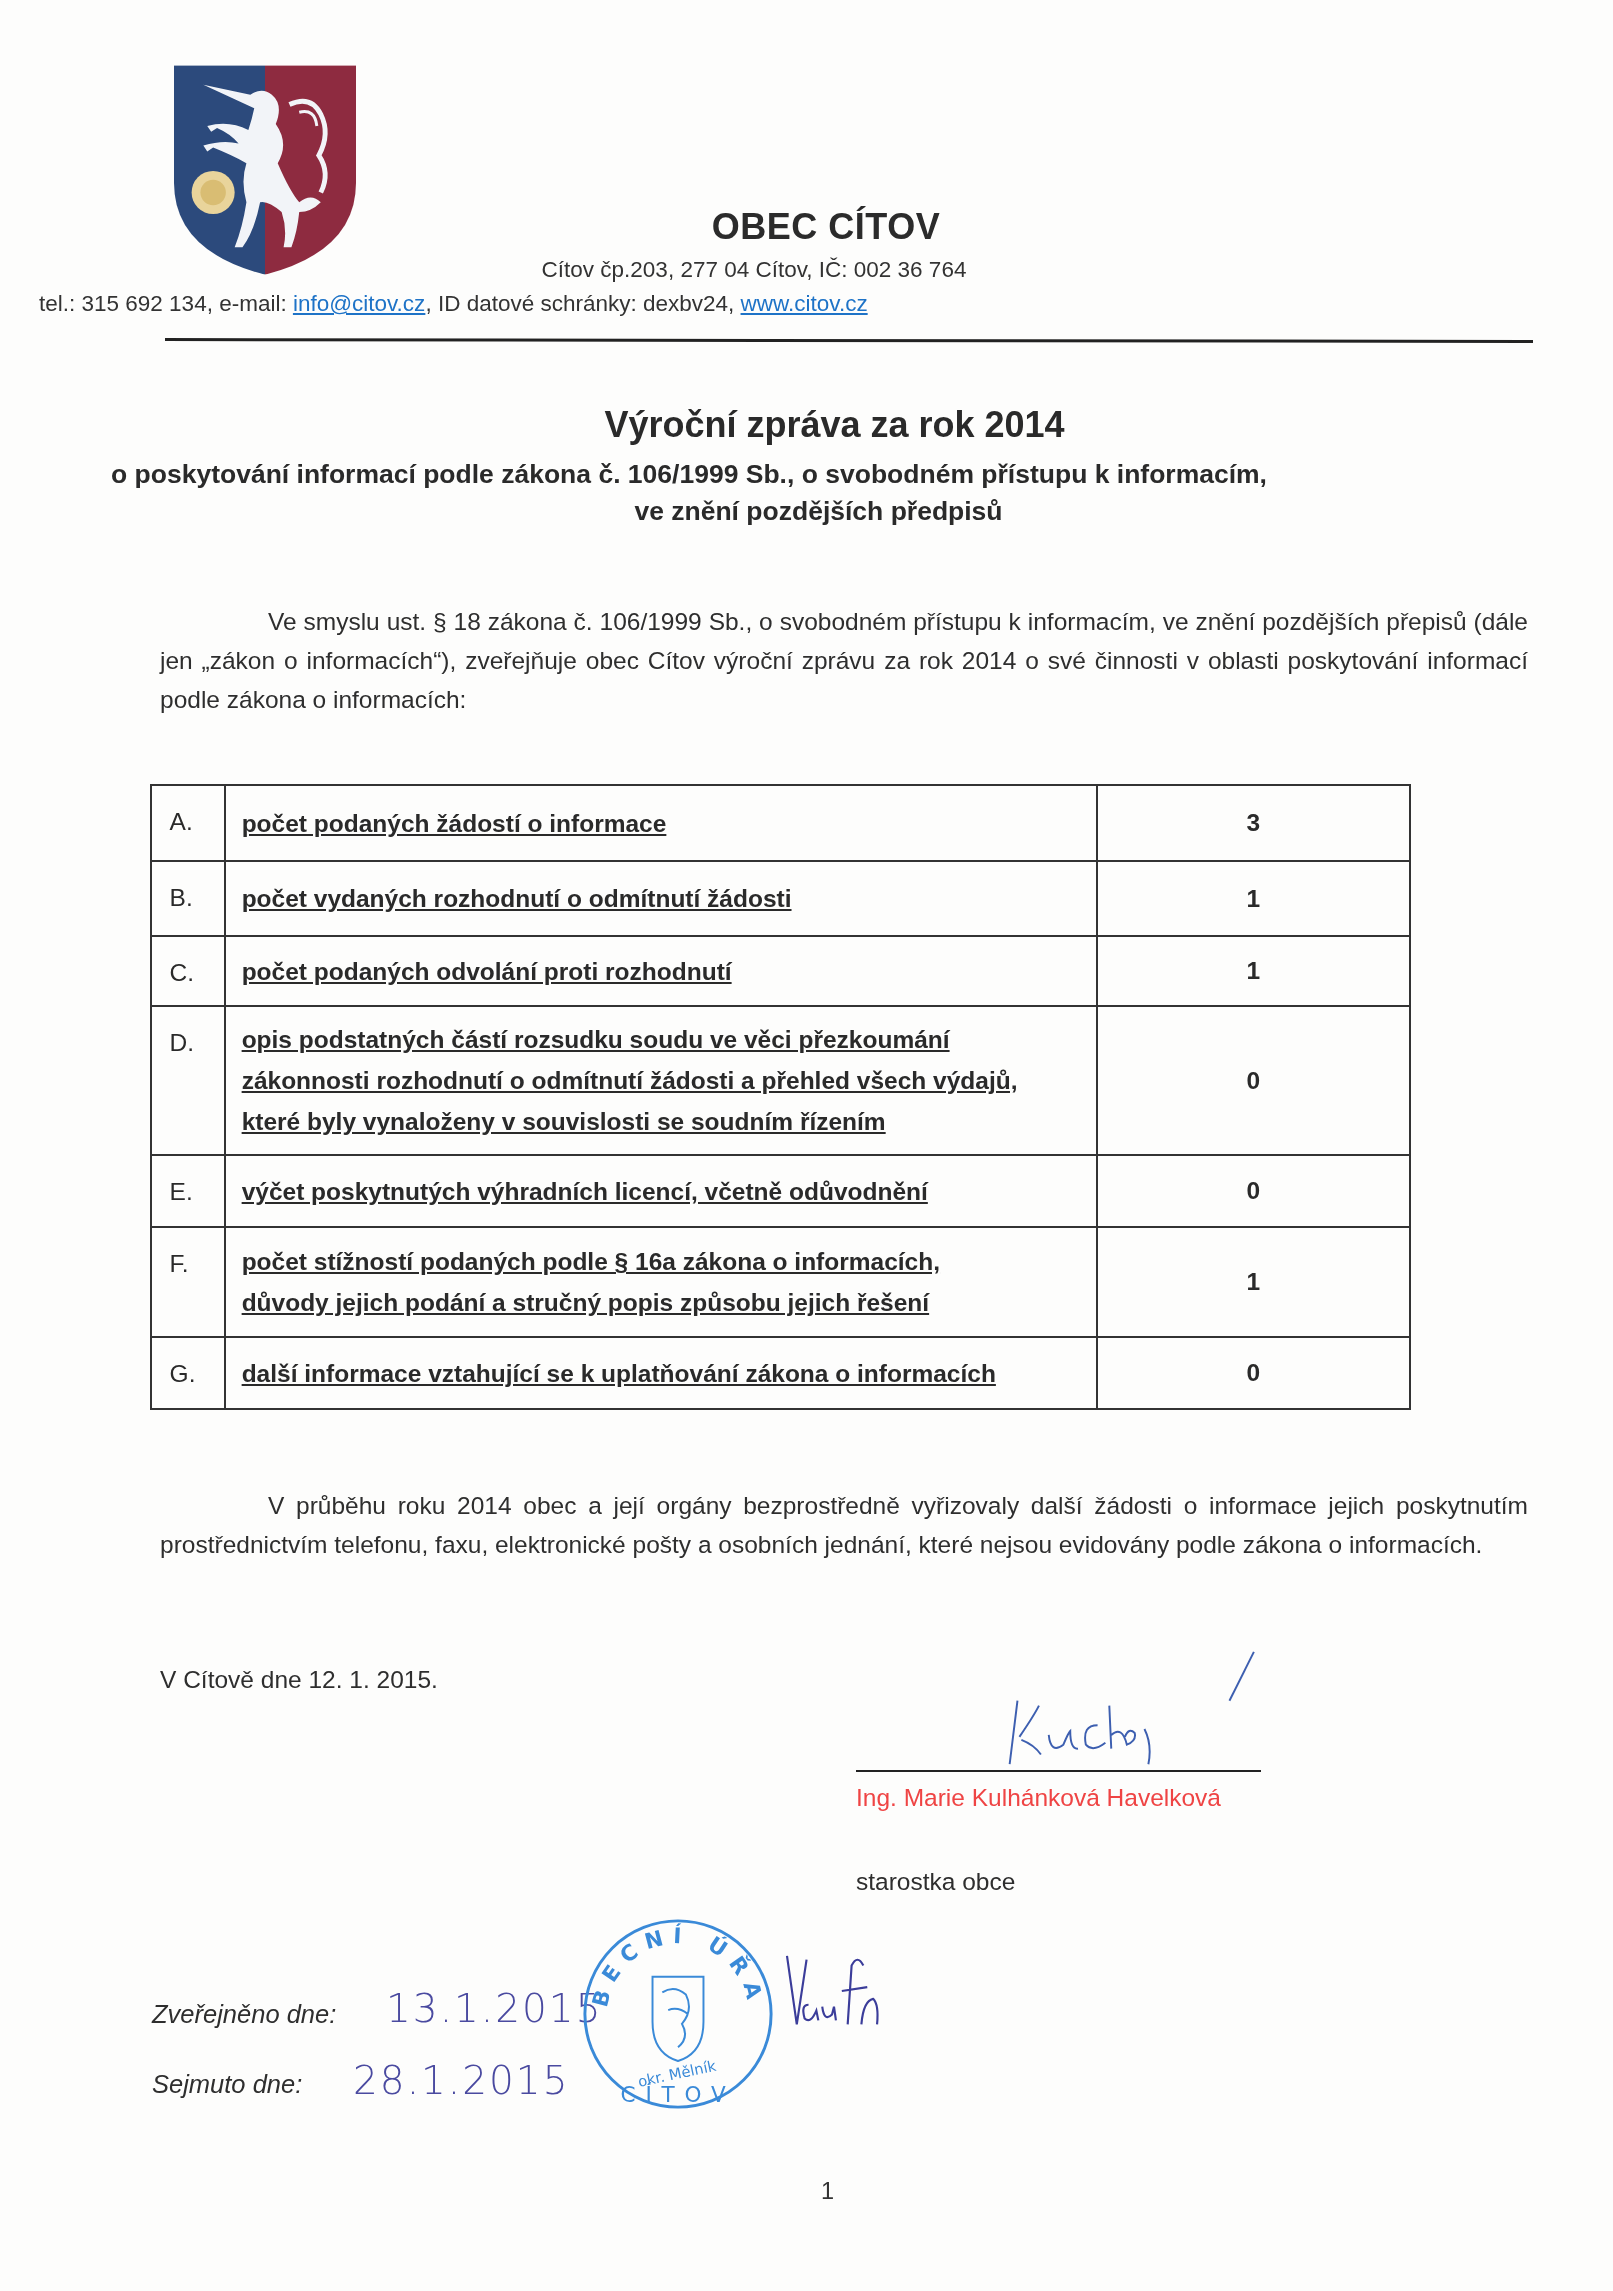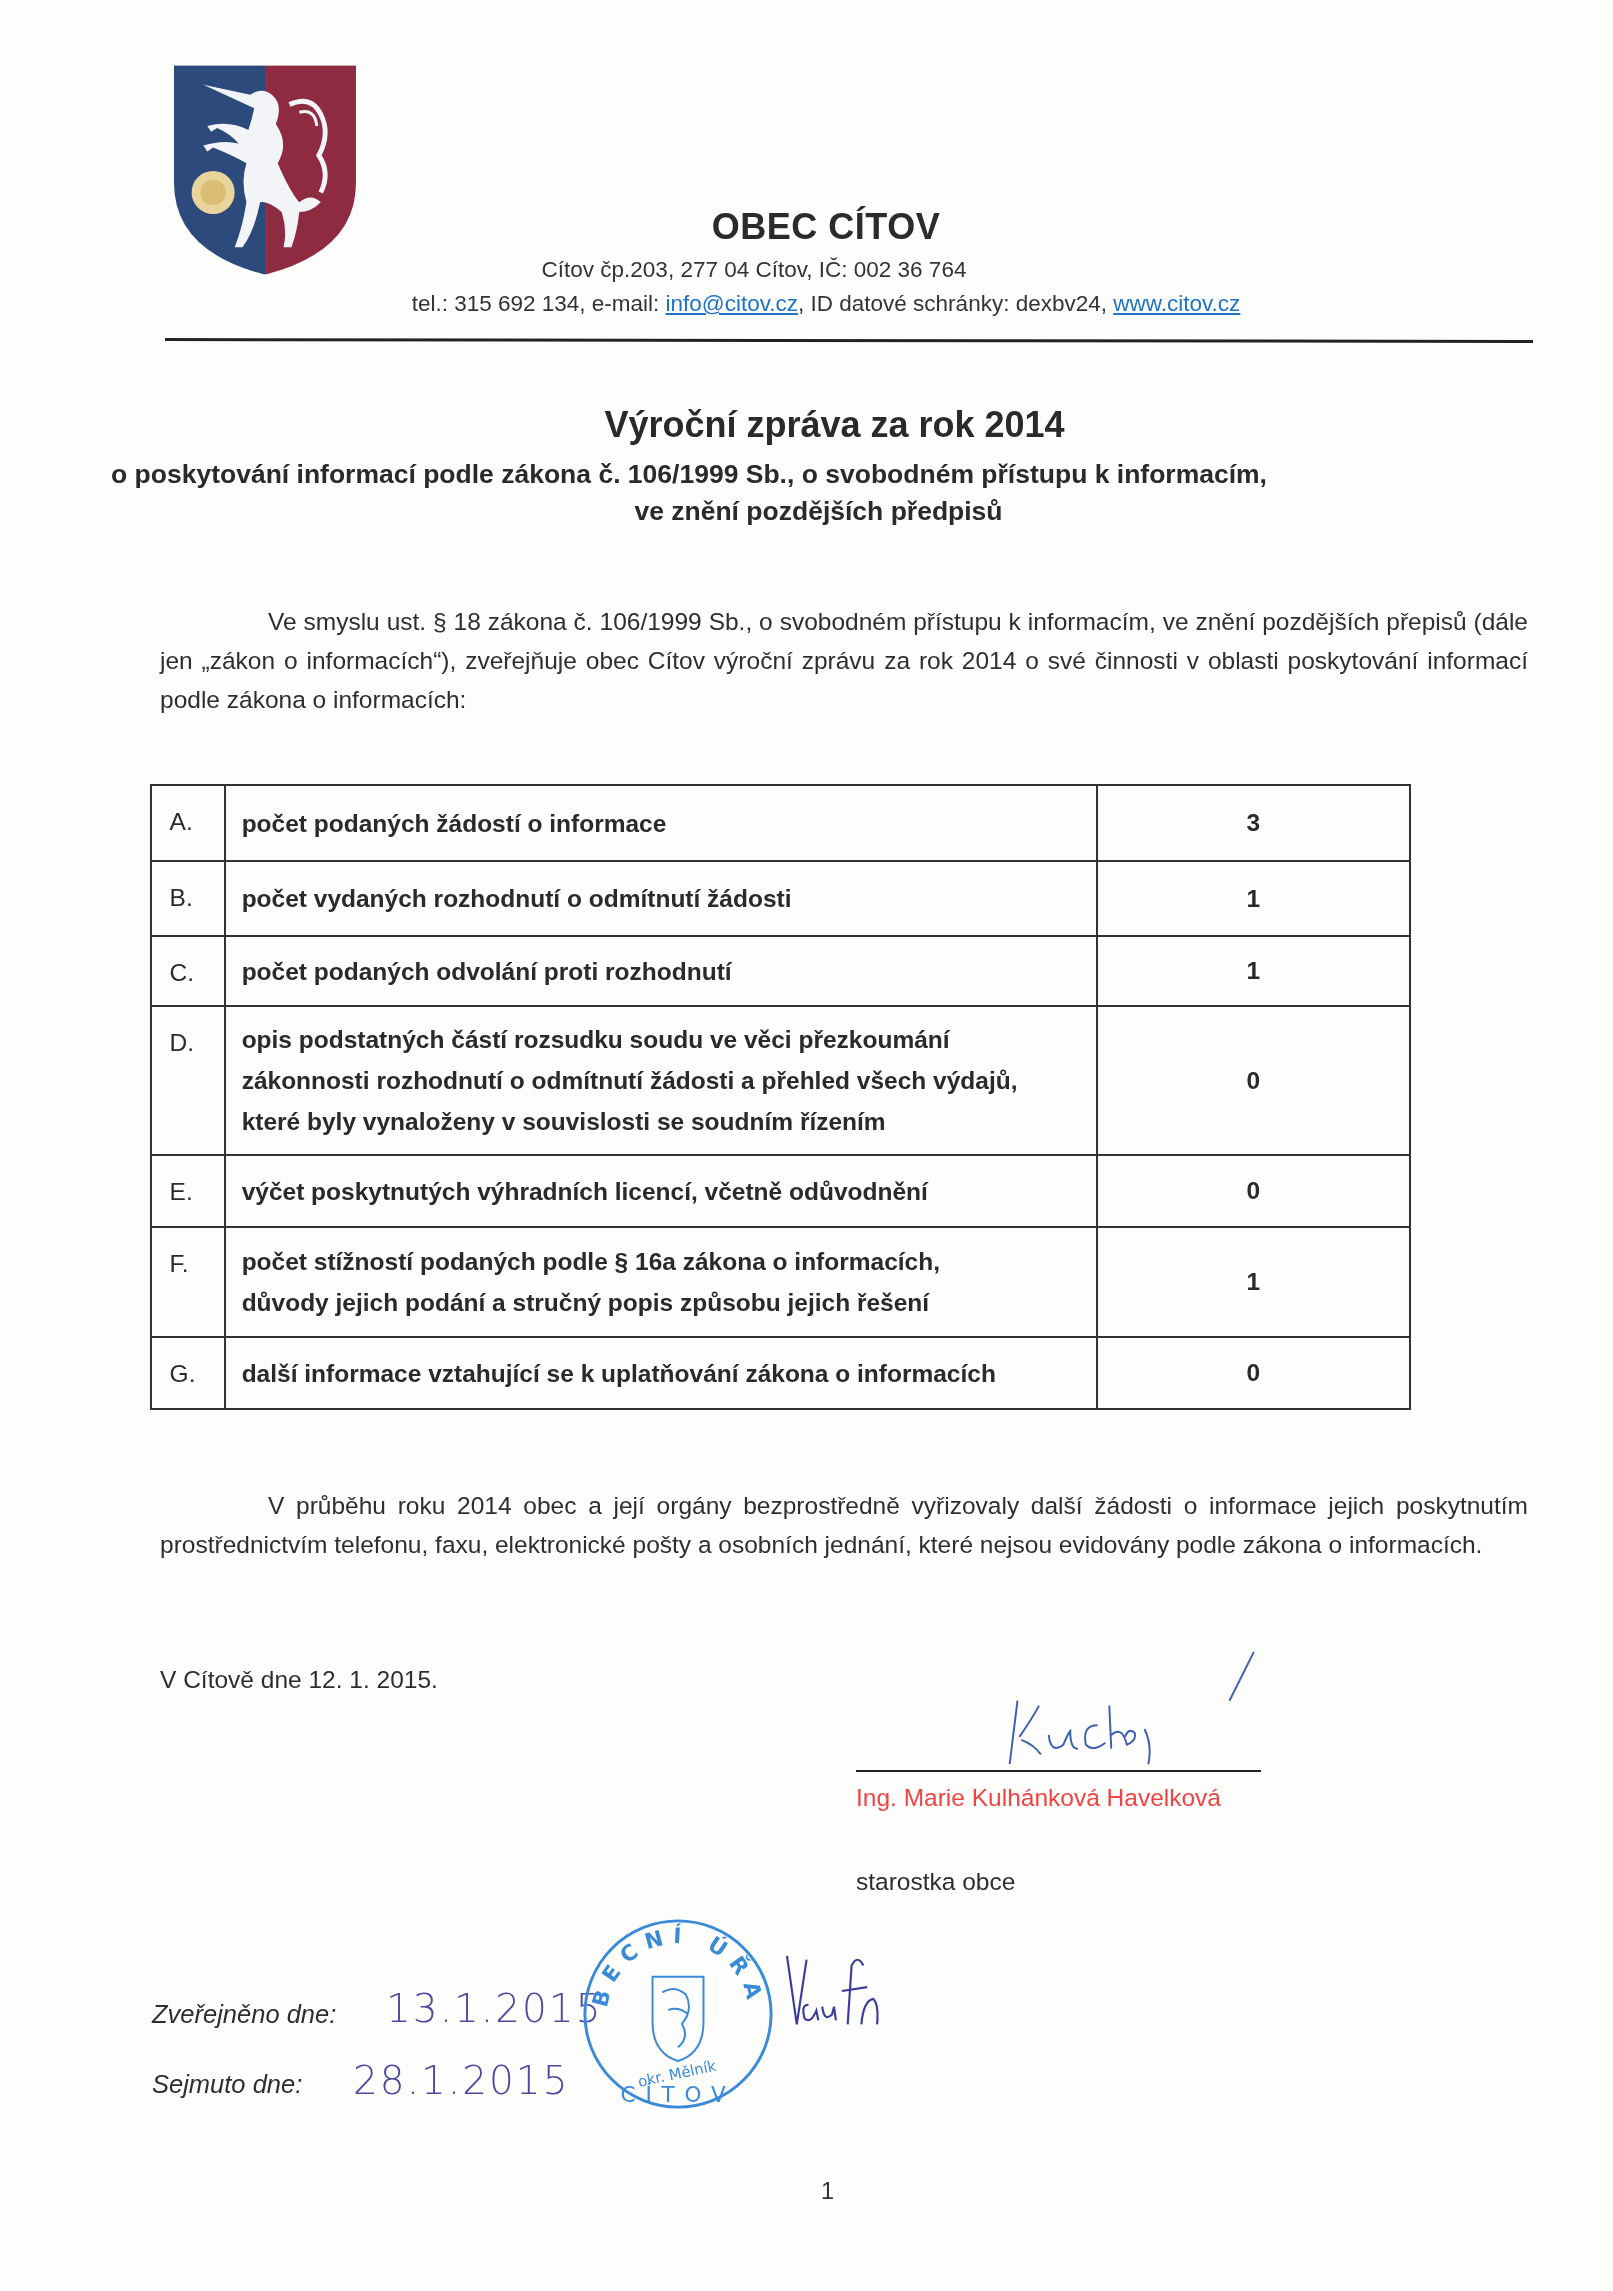--- a/index.html
+++ b/index.html
@@ -8,40 +8,40 @@
       background: #fdfdfc;
       font-family: "Liberation Sans", "DejaVu Sans", sans-serif;
       color: #2a2a2a;
     }
     .abs { position: absolute; }
 
     
     #logo { left: 174px; top: 65px; width: 182px; height: 210px; }
     #org-name { left: 0; width: 1613px; top: 206px; text-align: center; font-size: 36px; font-weight: bold; color: #2b2b2b; padding-left: 39px; box-sizing: border-box; letter-spacing: 0.5px; }
     #addr-line { left: 0; width: 1351px; top: 257px; text-align: center; font-size: 22.5px; color: #333; padding-left: 157px; box-sizing: border-box; }
-    #contact-line { left: 0; width: 1613px; top: 291px; text-align: center; font-size: 22.5px; color: #333; padding-left: 39px; box-sizing: border-box; }
+    #contact-line { left: 0; width: 1613px; top: 291px; font-size: 22.5px; color: #333; padding-left: 39px; box-sizing: border-box; }
     .link { color: #1e73c7; text-decoration: underline; }
     #header-rule { left: 165px; top: 339px; width: 1368px; height: 2.9px; background: #222; transform: rotate(0.08deg); }
 
     
     #title { left: 0; width: 1613px; top: 404px; text-align: center; font-size: 36px; font-weight: bold; color: #2a2a2a; padding-left: 56px; box-sizing: border-box; }
     #subtitle-1 { left: 0; width: 1290px; top: 459px; text-align: center; font-size: 26.5px; font-weight: bold; color: #2a2a2a; padding-left: 88px; box-sizing: border-box; }
     #subtitle-2 { left: 0; width: 1539px; top: 496px; text-align: center; font-size: 26.5px; font-weight: bold; color: #2a2a2a; padding-left: 98px; box-sizing: border-box; }
 
     
     .para { left: 160px; width: 1368px; font-size: 24.5px; line-height: 39px; color: #2e2e2e; text-align: justify; }
     #intro-para { top: 602px; }
     #intro-para, #closing-para { text-indent: 108px; }
     #closing-para { top: 1486px; }
 
     
     #info-table { left: 150px; top: 784px; width: 1261px; border-collapse: collapse; font-size: 24.5px; }
     #info-table td { border: 2px solid #333; vertical-align: middle; color: #2a2a2a; }
     #info-table td.letter { width: 74px; padding: 0 0 0 17.6px; vertical-align: top; padding-top: 21.6px; font-weight: normal; box-sizing: border-box; }
-    #info-table td.desc { width: 873px; padding: 0 15.7px; font-weight: bold; line-height: 41px; box-sizing: border-box; }
+    #info-table td.desc { width: 873px; padding: 0 15.7px; font-weight: bold; line-height: 41px; box-sizing: border-box; text-decoration: underline; }
     #info-table td.val { width: 314px; text-align: center; font-weight: bold; box-sizing: border-box; }
 
     
     #place-date { left: 160px; top: 1666px; font-size: 24.5px; color: #2e2e2e; }
     #sig-rule { left: 856px; top: 1770px; width: 405px; height: 2px; background: #222; }
     #signer-name { left: 856px; top: 1784px; font-size: 24.5px; color: #ef4444; }
     #signer-role { left: 856px; top: 1820px; font-size: 24.5px; color: #2e2e2e; margin-top: 48px; }
     #signature-mayor { left: 980px; top: 1647px; width: 284px; height: 127px; }
 
     

